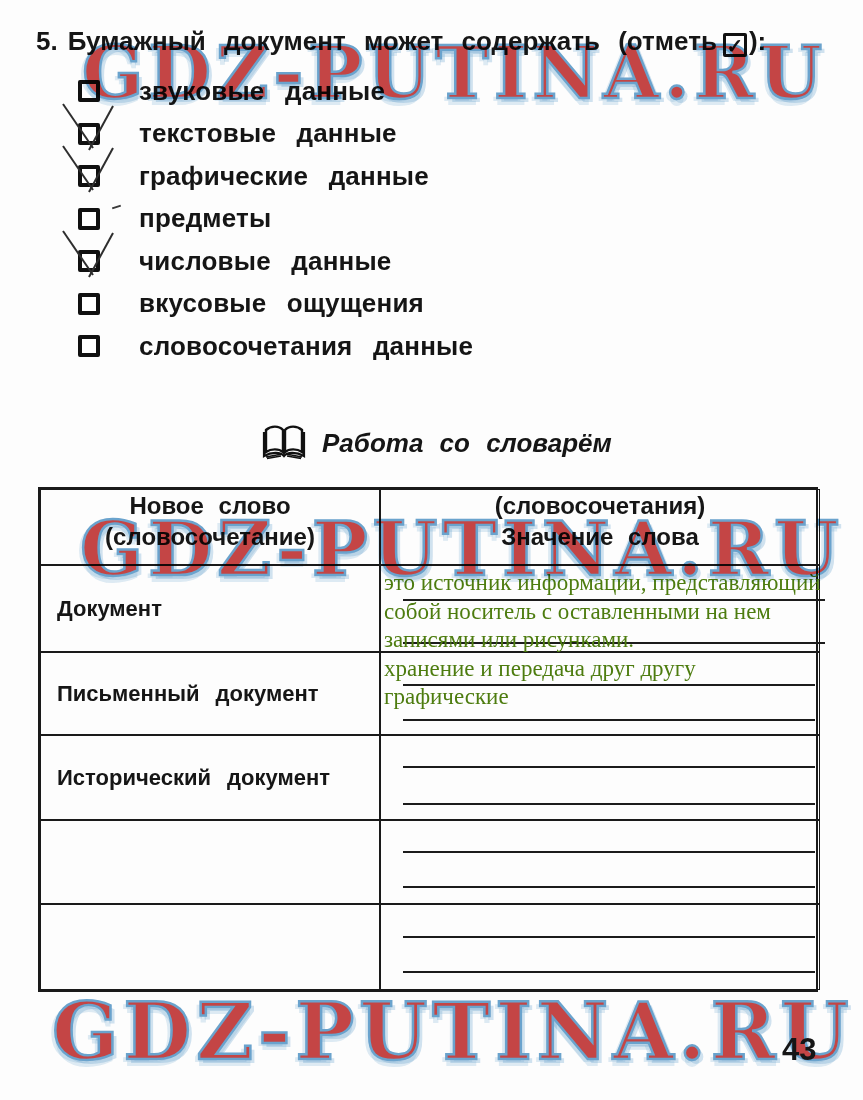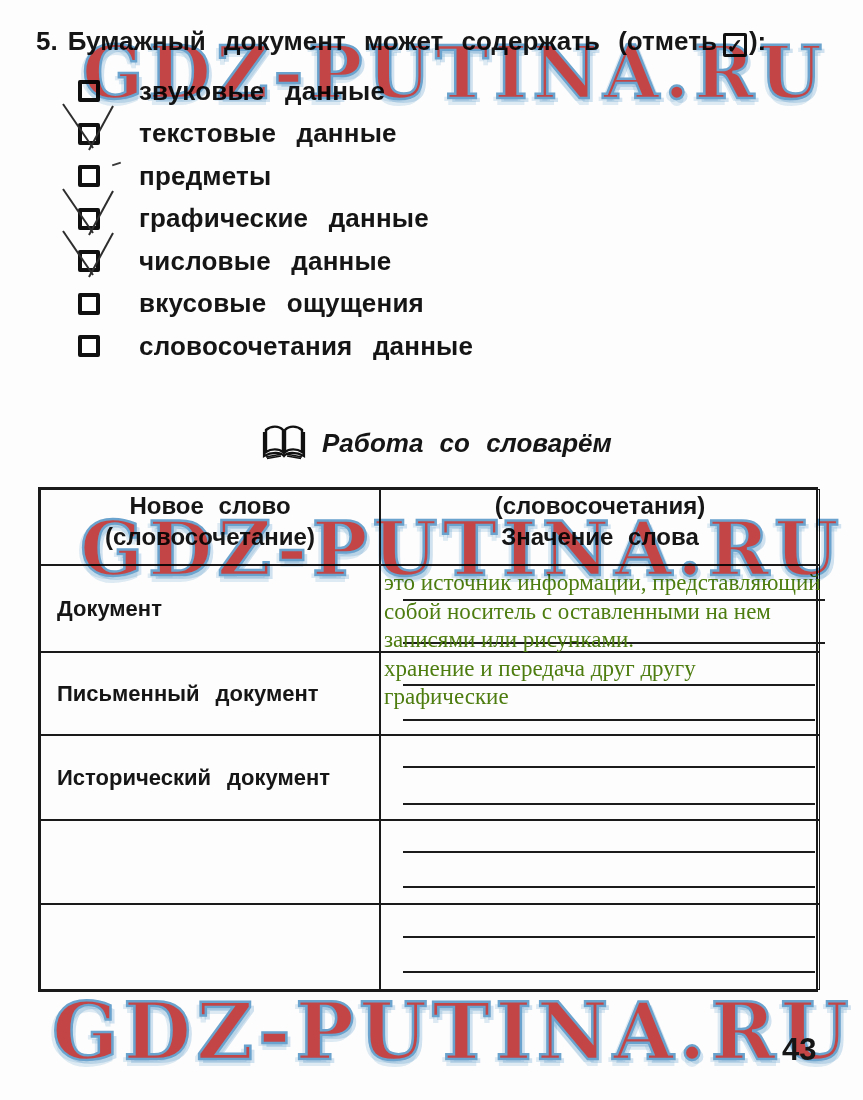--- a/index.html
+++ b/index.html
@@ -99,34 +99,34 @@
     <div class="opt">
       <span class="cb checked">
         <svg width="64" height="64">
             <path class="tickline" d="M1 1 L31 45"></path>
             <path class="tickline" d="M27 47 L51 3"></path>
           </svg>
       </span>
       <span class="opt-label">текстовые данные</span>
     </div>
     <div class="opt">
-      <span class="cb">
-        
-      </span>
-      <span class="stray"></span>
-      <span class="opt-label">предметы</span>
-    </div>
-    <div class="opt">
       <span class="cb checked">
         <svg width="64" height="64">
             <path class="tickline" d="M1 1 L31 45"></path>
             <path class="tickline" d="M27 47 L51 3"></path>
           </svg>
       </span>
       <span class="opt-label">графические данные</span>
+    </div>
+    <div class="opt">
+      <span class="cb">
+        
+      </span>
+      <span class="stray"></span>
+      <span class="opt-label">предметы</span>
     </div>
     <div class="opt">
       <span class="cb checked">
         <svg width="64" height="64">
             <path class="tickline" d="M1 1 L31 45"></path>
             <path class="tickline" d="M27 47 L51 3"></path>
           </svg>
       </span>
       <span class="opt-label">числовые данные</span>
     </div>

